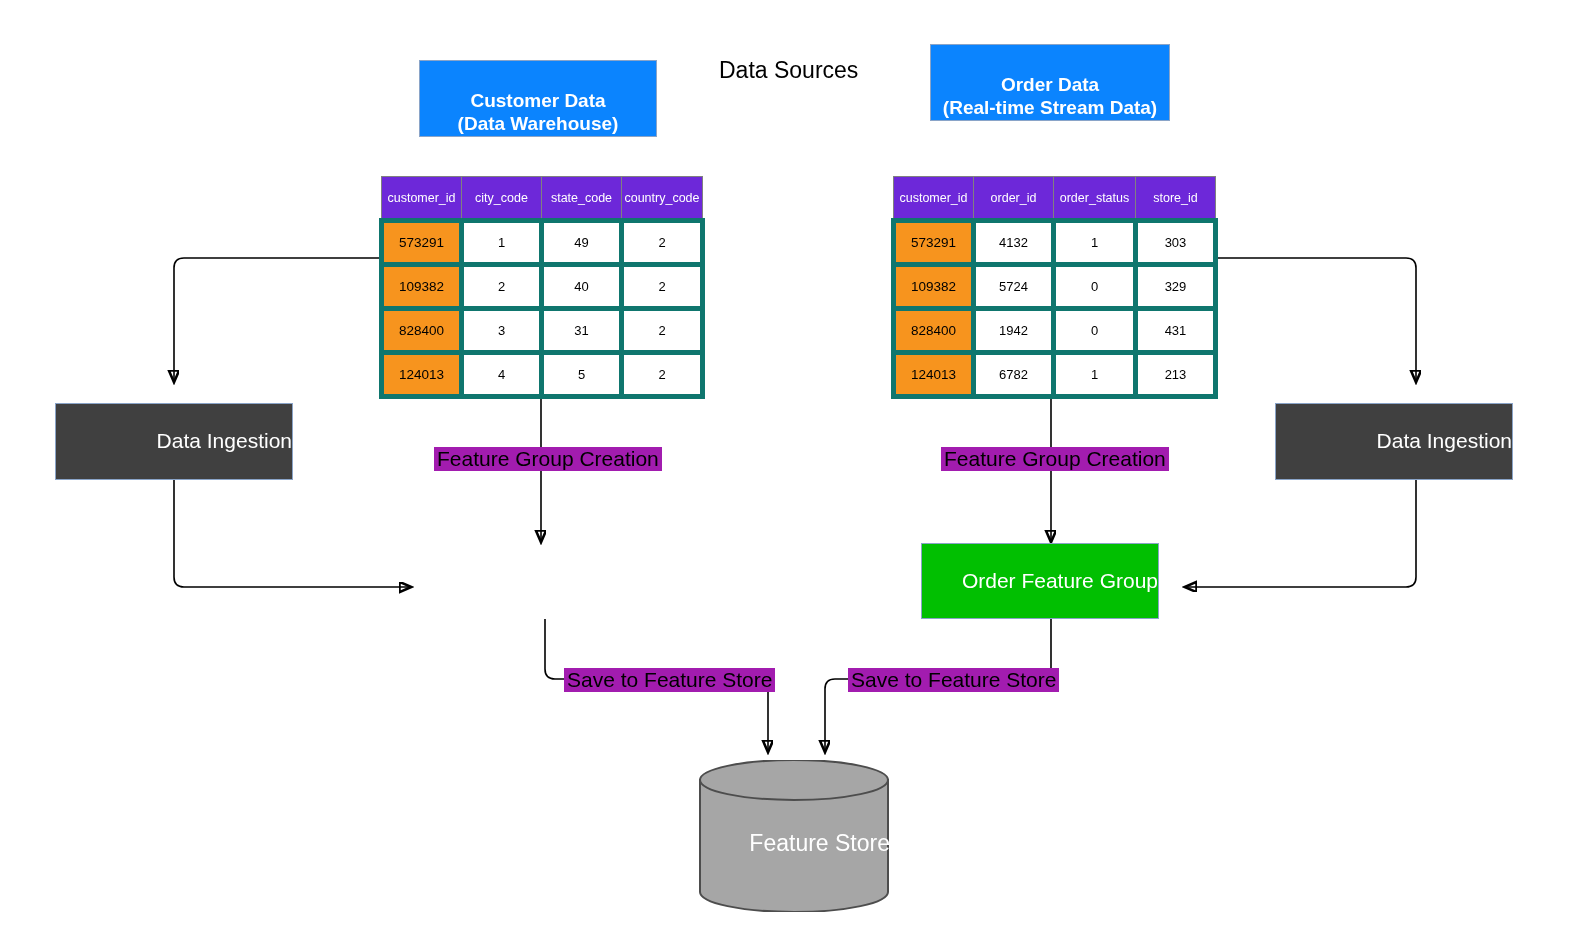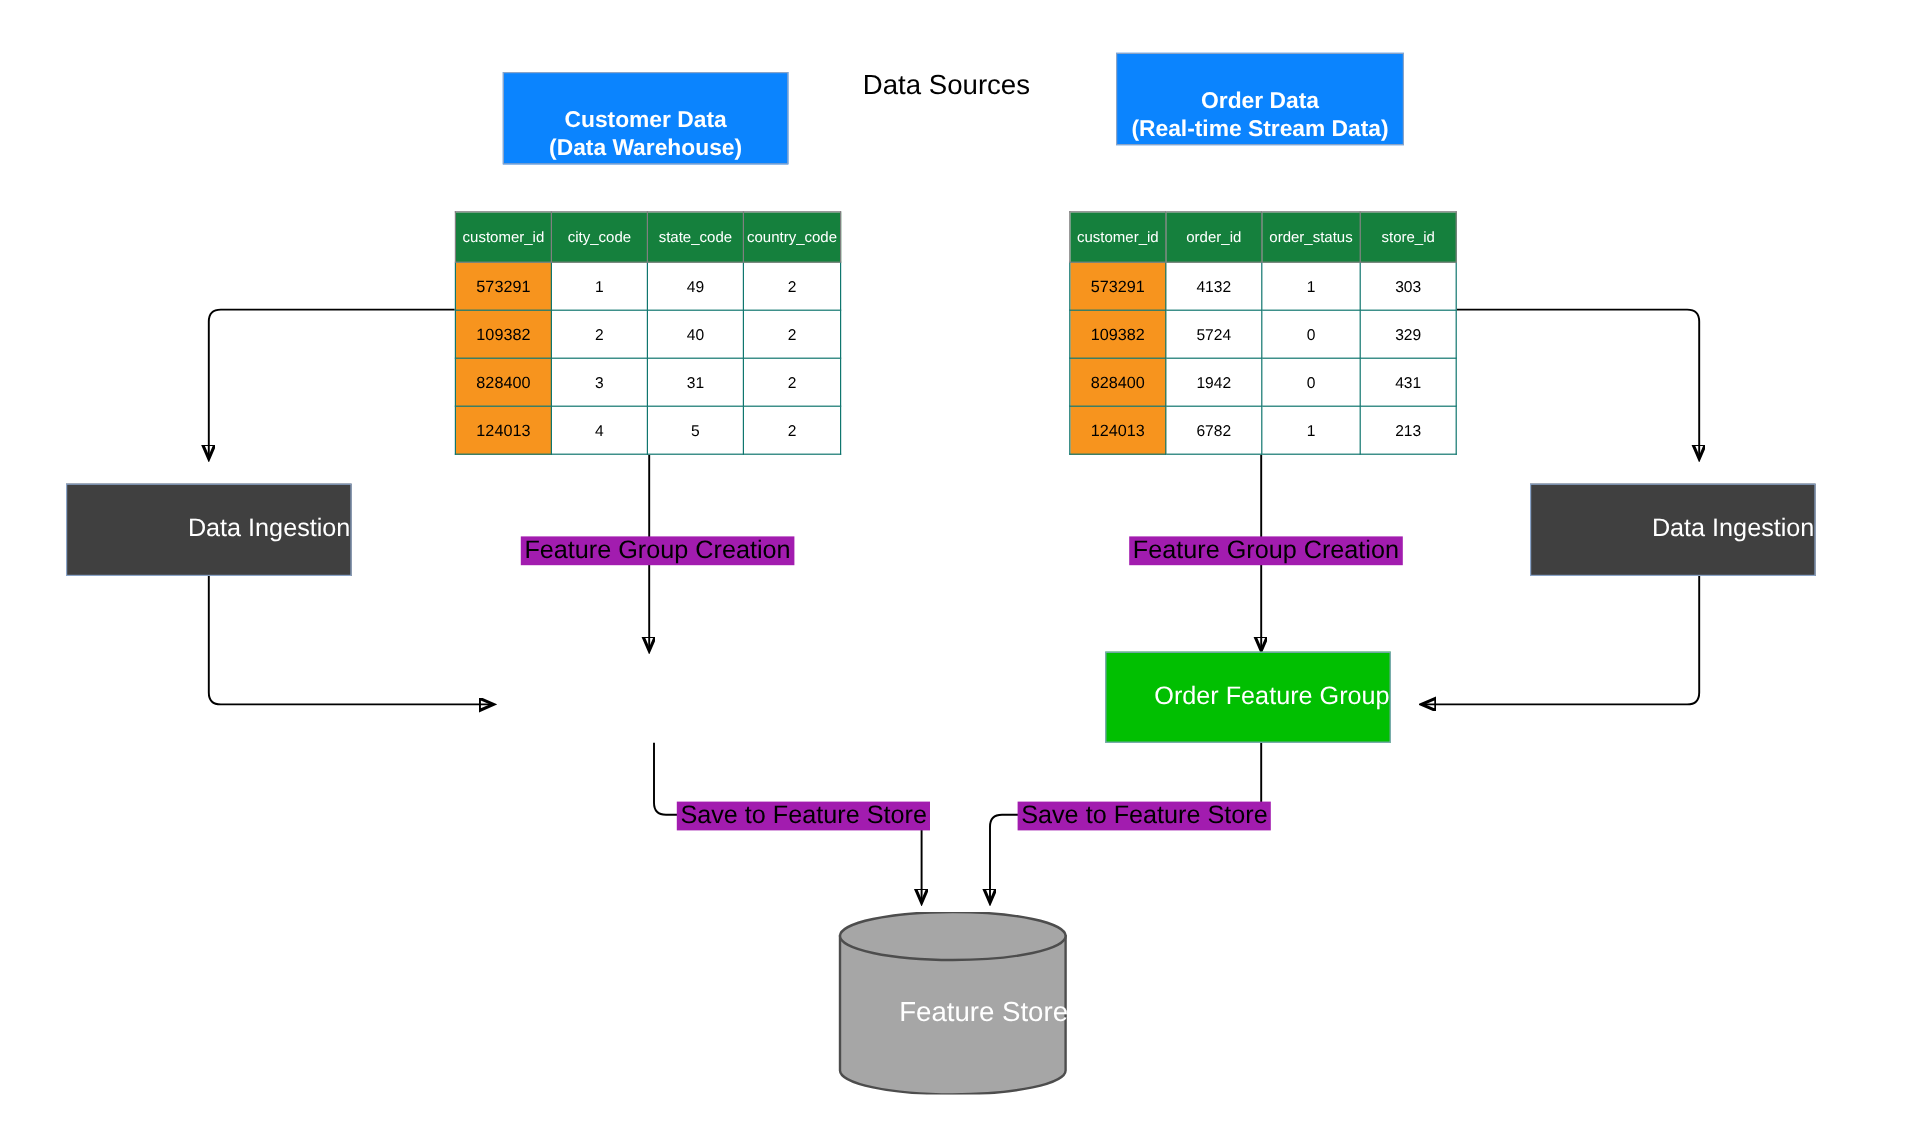--- a/index.html
+++ b/index.html
@@ -67,35 +67,35 @@
     padding: 0 3px;
   }
   
   .data-table {
     position: absolute;
     border-collapse: collapse;
     table-layout: fixed;
     background: #ffffff;
   }
   .data-table th {
-    background: #15803d;
+    background: #6d28d9;
     color: #ffffff;
     font-size: 12.5px;
     font-weight: normal;
     height: 41px;
     border: 1px solid #808080;
     padding: 0;
   }
   .data-table td {
     background: #ffffff;
     color: #000000;
     font-size: 13px;
     height: 39px;
     text-align: center;
-    border: 1px solid #0f766e;
+    border: 5px solid #0f766e;
     padding: 0;
   }
   .data-table td.key-cell {
     background: #f7941e;
     font-size: 13.5px;
   }
   
   #edges {
     position: absolute;
     left: 0;

